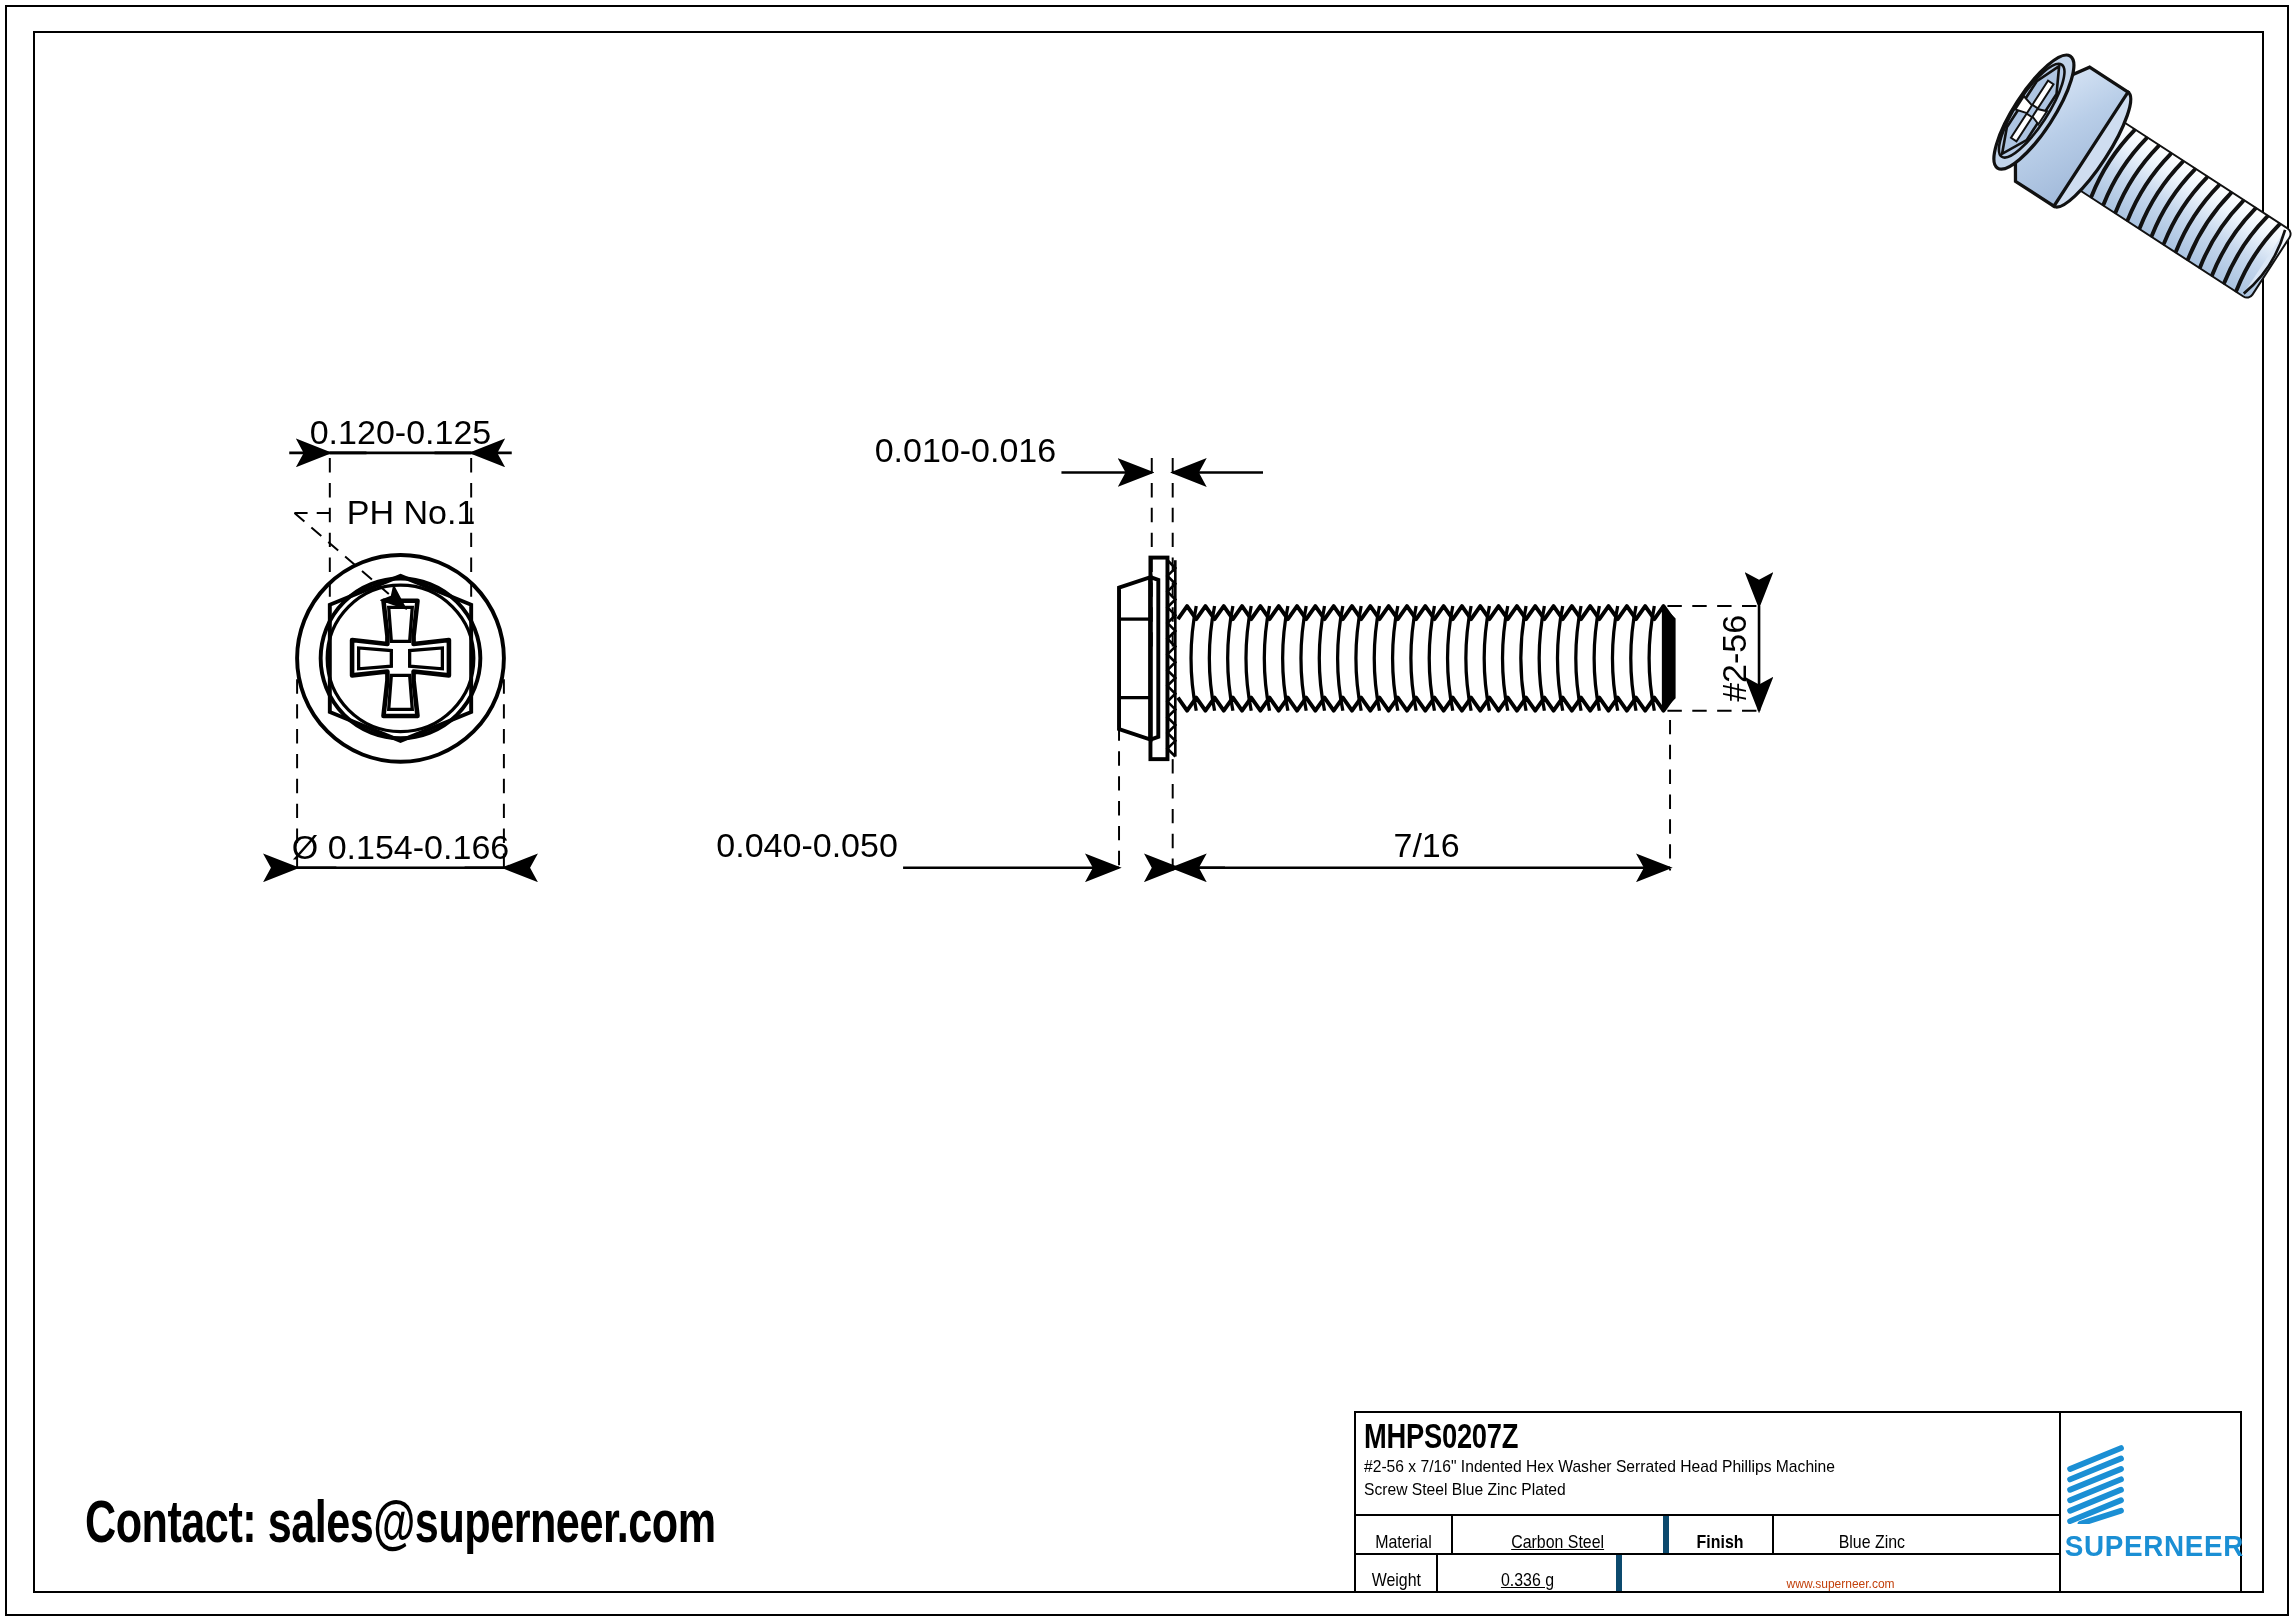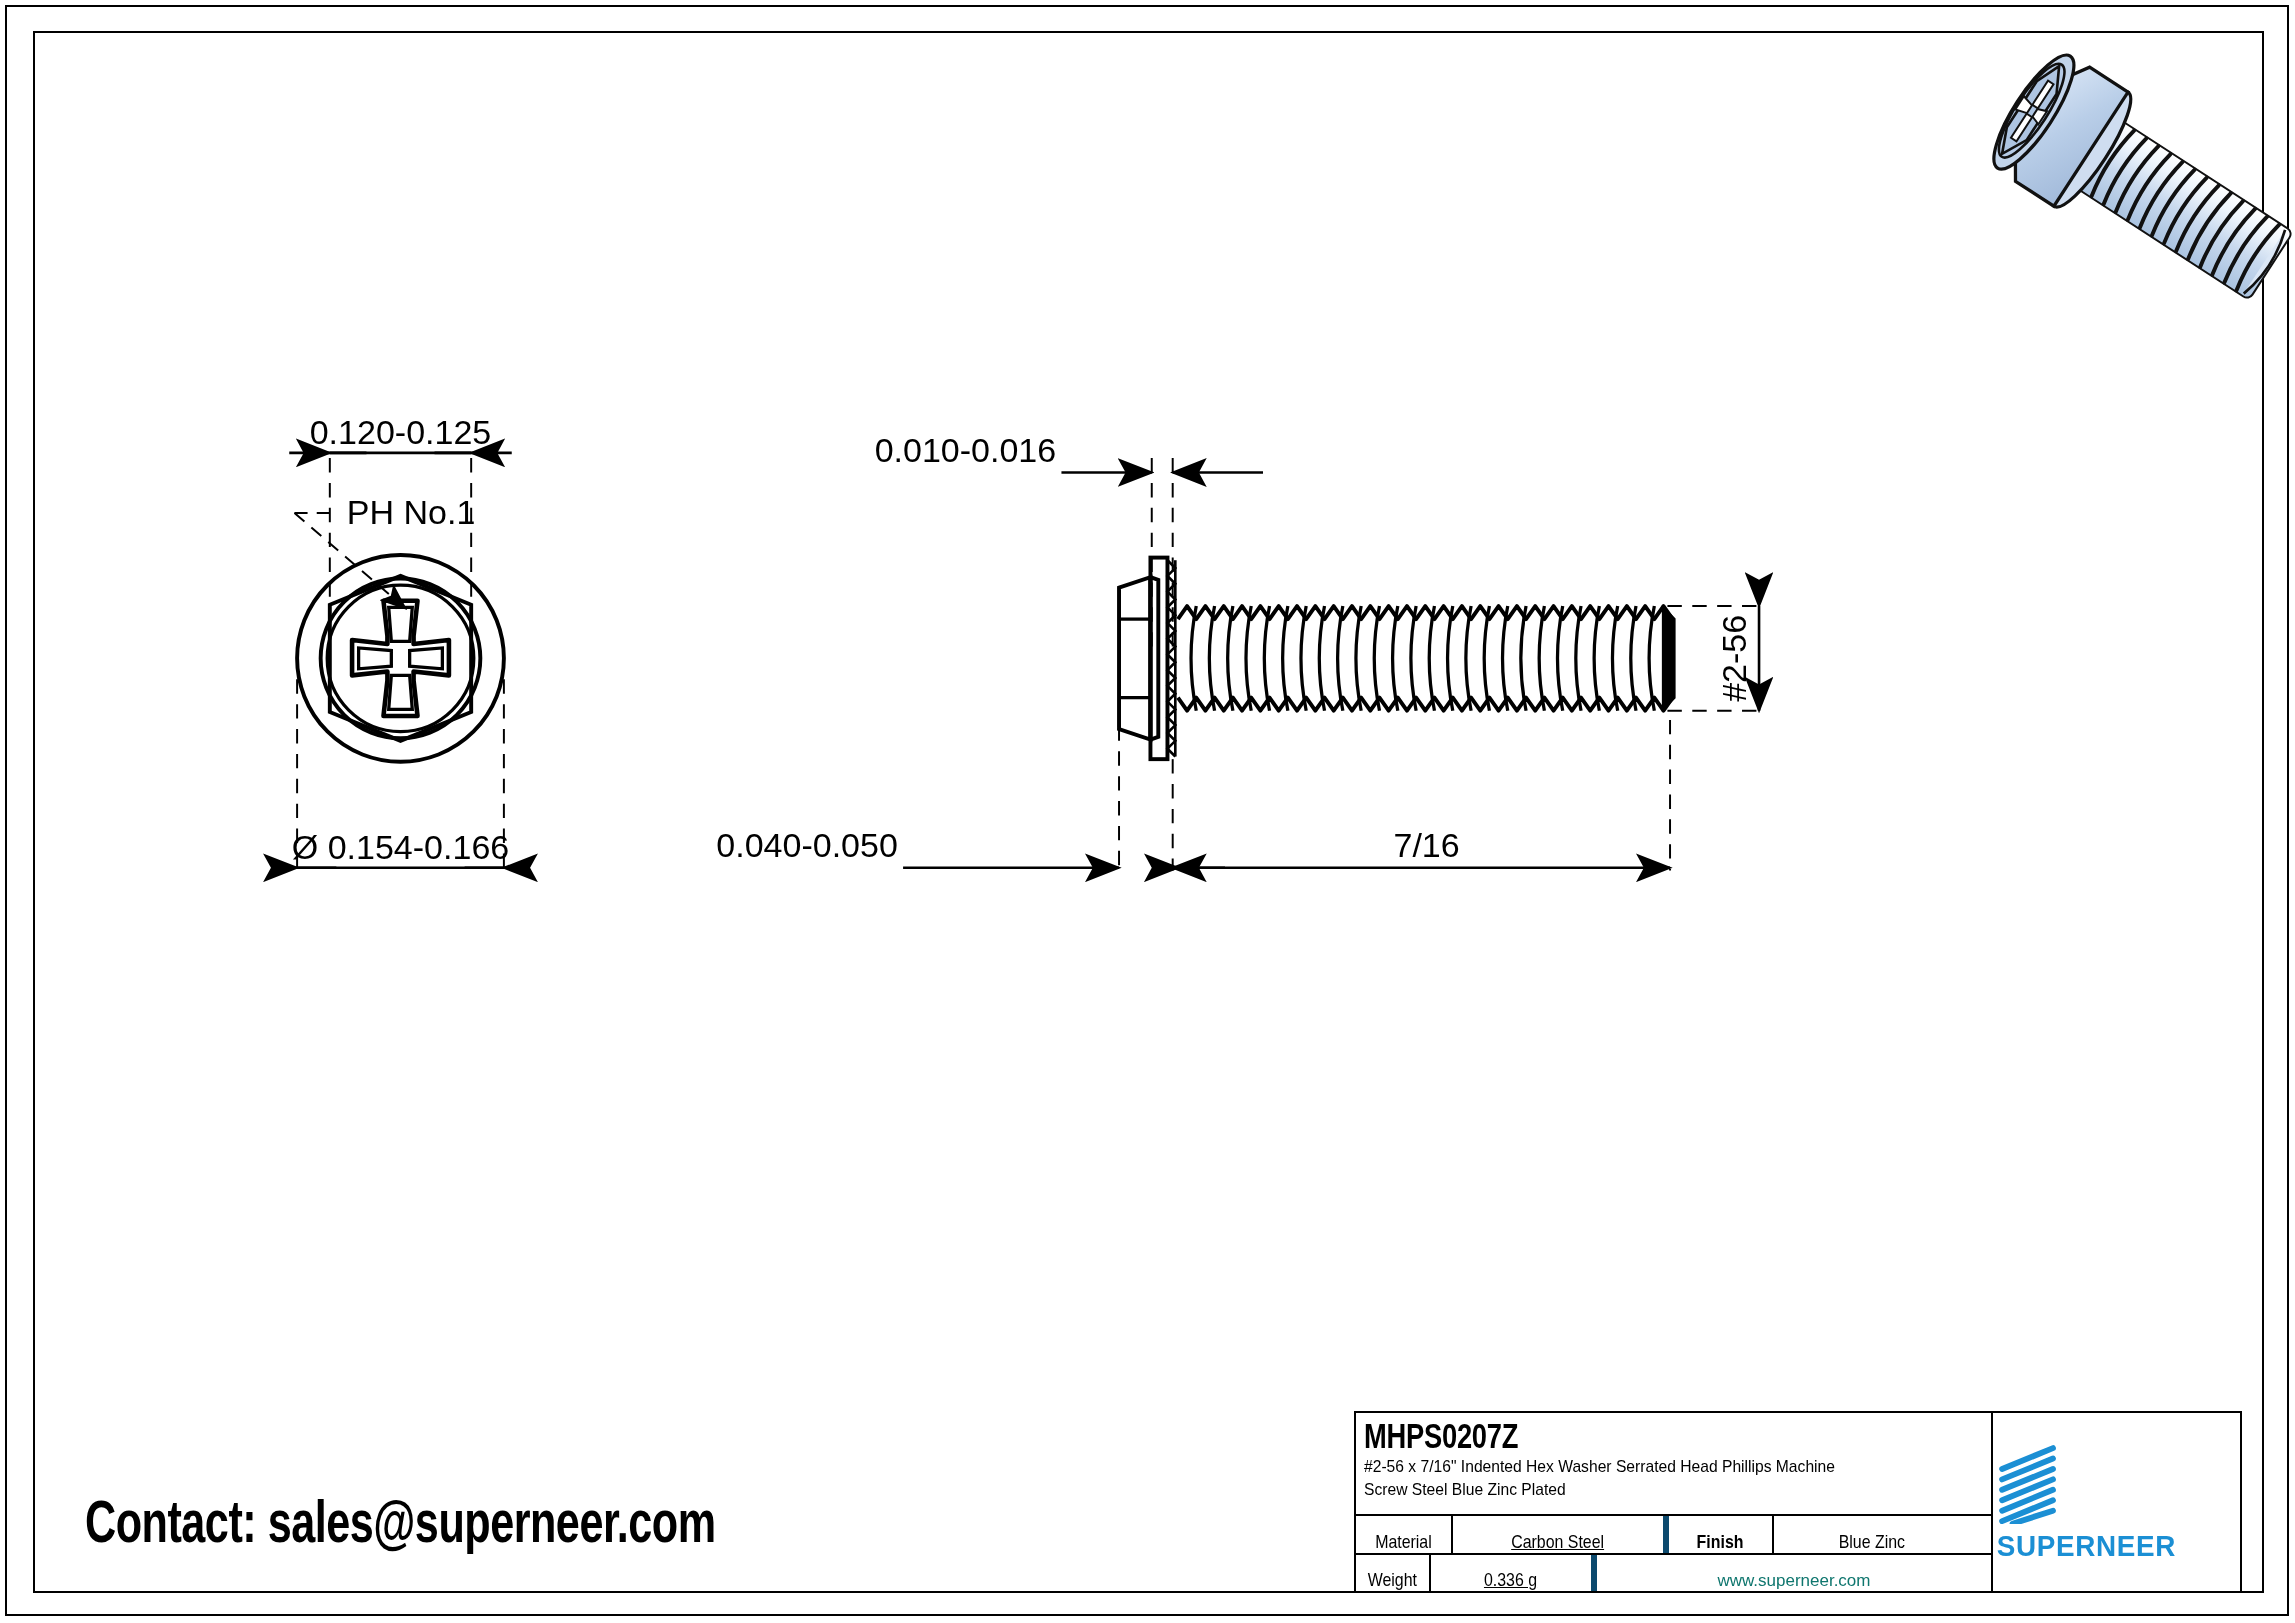--- a/index.html
+++ b/index.html
@@ -59,21 +59,21 @@
     left: 1354px;
     top: 1411px;
     width: 888px;
     height: 182px;
     border: 2.6px solid #000;
     box-sizing: border-box;
     display: flex;
     background: #fff;
   }
   #tb-left {
-    width: 637px;
+    width: 705px;
     display: flex;
     flex-direction: column;
     border-right: 2.6px solid #000;
     box-sizing: border-box;
   }
   #tb-desc {
     flex: 0 0 103px;
     padding: 5.2px 0 0 7.9px;
     box-sizing: border-box;
     border-bottom: 2.6px solid #000;
@@ -111,22 +111,22 @@
     overflow: hidden;
     white-space: nowrap;
   }
   .tb-cell .lbl { transform: scaleX(0.9); }
   .c-label   { width: 97px; border-right: 2px solid #000; }
   .c-value   { width: 216px; border-right: 6px solid #0c4a6e; text-decoration: underline; }
   .c-label2  { width: 105px; border-right: 2px solid #000; font-weight: bold; }
   .c-value2  { width: 195px; }
   .c-wide    { width: 516px; }
   #tb-url {
-    color: #0f766e;
-    font-size: 17px;
+    color: #c2410c;
+    font-size: 12px;
   }
   #tb-logo {
     flex: 1;
     display: flex;
     flex-direction: column;
     align-items: flex-start;
     justify-content: center;
     padding-bottom: 3.9px;
   }
   #logo-mark { width: 73px; height: 84px; display: block; }

